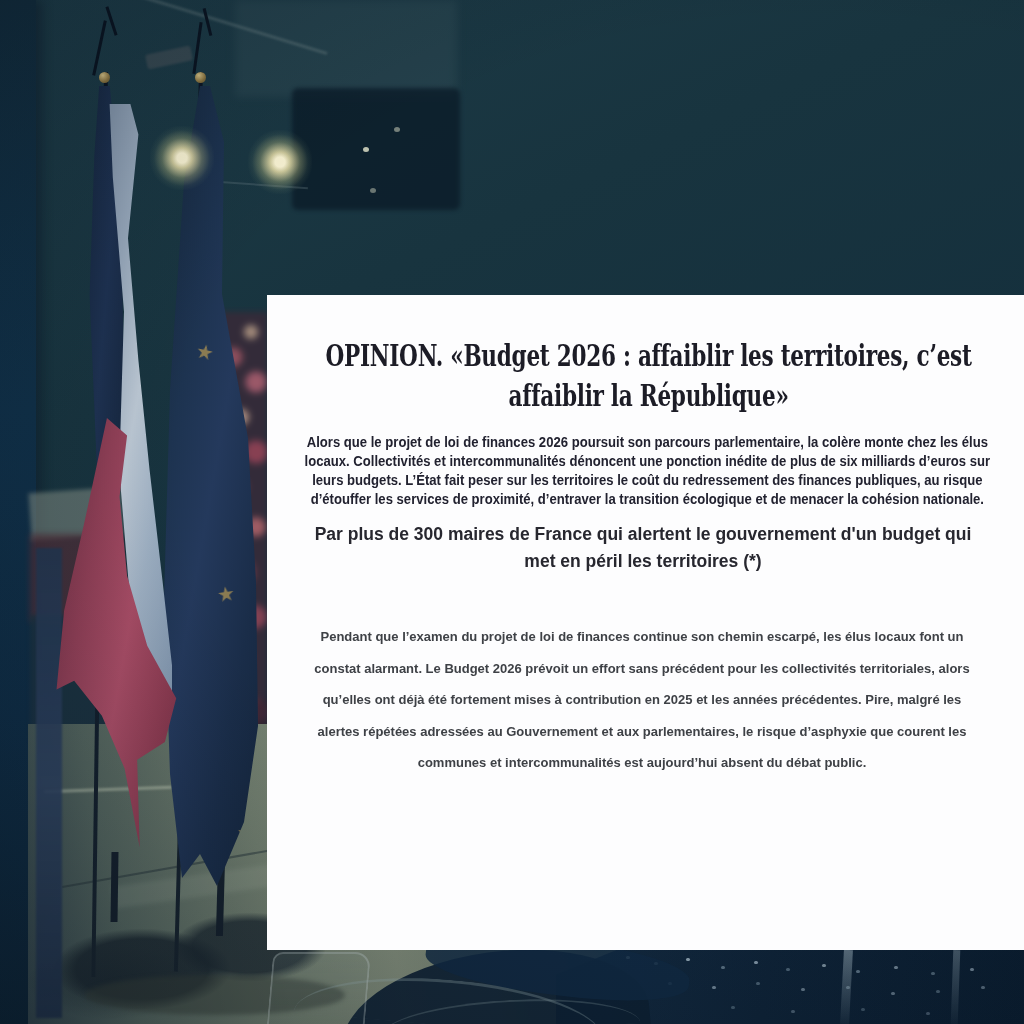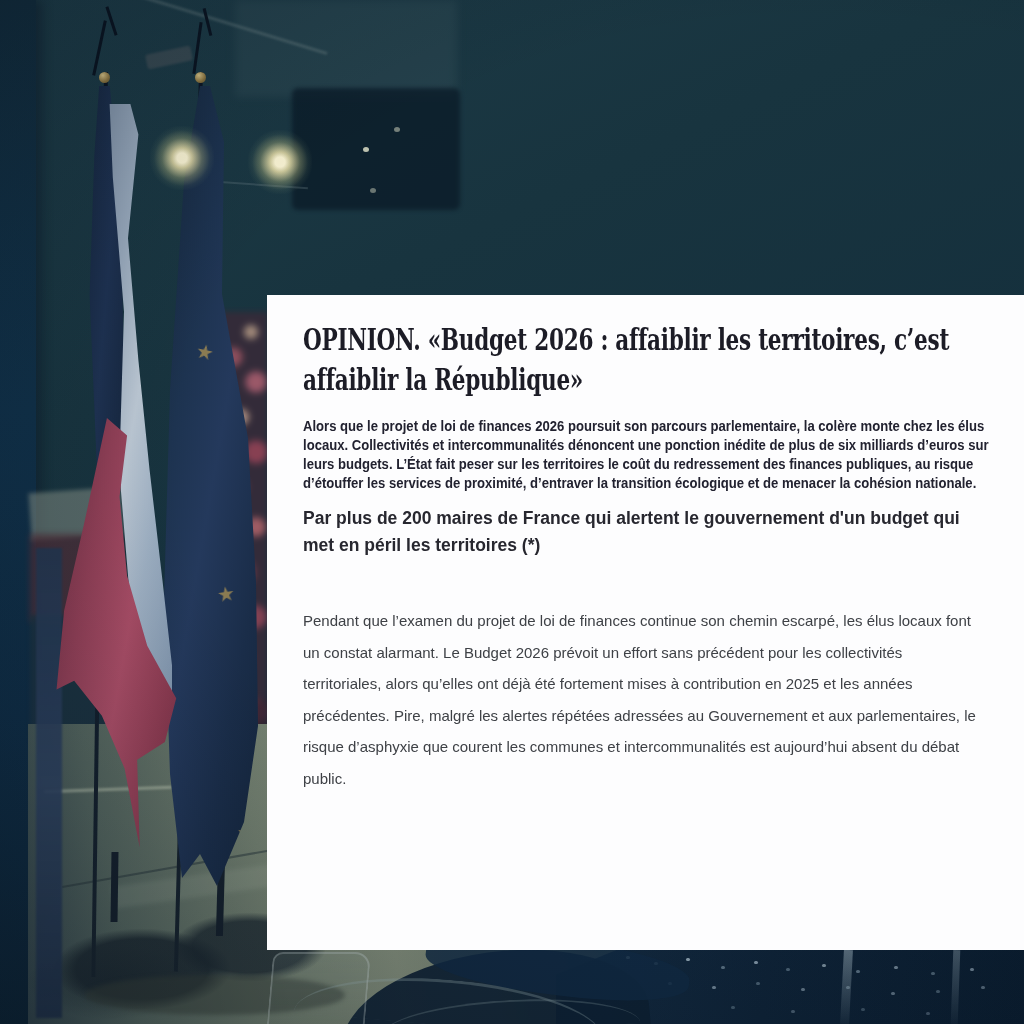--- a/index.html
+++ b/index.html
@@ -128,28 +128,28 @@
   .streak2{left:952px;top:950px;width:7px;height:74px;transform:rotate(2deg);
     background:linear-gradient(rgba(165,185,195,.35),rgba(120,140,150,.06));}
   .vignette{inset:0;background:radial-gradient(ellipse at 80% 45%,transparent 55%,rgba(4,12,22,.28) 100%);pointer-events:none;}
 
   
   .banner{left:260px;top:213px;width:764px;height:82px;background:#2a2663;
     display:flex;align-items:center;justify-content:center;padding-left:36px;z-index:5;}
   .logo{position:static;color:#fff;font-weight:700;font-size:47px;letter-spacing:.5px;
     white-space:nowrap;transform:scale(.94,1.06);}
   .card{left:267px;top:295px;width:757px;height:655px;background:#fdfdfe;overflow:hidden;z-index:5;}
-  .card-inner{position:static;display:block;padding:25px 0 0 36px;}
+  .card-inner{position:static;display:block;padding:41px 0 0 36px;text-align:center;}
   .card-inner > *{position:static;display:block;}
   .headline{font-family:"DejaVu Serif","Liberation Serif",serif;font-weight:700;font-size:30px;line-height:40px;
     letter-spacing:-.4px;color:#1c1c26;width:960px;transform:scaleX(.72);transform-origin:left top;margin:0;}
   .chapo{font-weight:700;font-size:15.5px;line-height:19px;color:#222230;width:815px;
     transform:scaleX(.845);transform-origin:left top;margin:16px 0 0 0;}
   .byline{font-weight:700;font-size:17.5px;line-height:26.5px;color:#27272f;width:680px;margin:13px 0 0 0;}
-  .bodytext{font-weight:400;font-size:15px;line-height:31.5px;color:#3e4146;width:678px;margin:47px 0 0 0;}
+  .bodytext{font-weight:700;font-size:13px;line-height:31.5px;color:#3e4146;width:678px;margin:47px 0 0 0;}
 </style>
 </head>
 <body>
 
 <div class="stage">
 
   <div class="bg-base"></div>
   <div class="wall-panel"></div>
   <div class="rig-dark"></div>
   <div class="speck s1"></div>
@@ -209,17 +209,17 @@
   <div class="plexi"></div>
   <div class="streak1"></div>
   <div class="streak2"></div>
   <div class="vignette"></div>
 
 
   <div class="card">
     <div class="card-inner">
       <h1 class="headline">OPINION. «Budget 2026 : affaiblir les territoires, c’est affaiblir la République»</h1>
       <p class="chapo">Alors que le projet de loi de finances 2026 poursuit son parcours parlementaire, la colère monte chez les élus locaux. Collectivités et intercommunalités dénoncent une ponction inédite de plus de six milliards d’euros sur leurs budgets. L’État fait peser sur les territoires le coût du redressement des finances publiques, au risque d’étouffer les services de proximité, d’entraver la transition écologique et de menacer la cohésion nationale.</p>
-      <p class="byline">Par plus de 200 maires de France qui alertent le gouvernement d'un budget qui met en péril les territoires (*)</p>
+      <p class="byline">Par plus de 300 maires de France qui alertent le gouvernement d'un budget qui met en péril les territoires (*)</p>
       <p class="bodytext">Pendant que l’examen du projet de loi de finances continue son chemin escarpé, les élus locaux font un constat alarmant. Le Budget 2026 prévoit un effort sans précédent pour les collectivités territoriales, alors qu’elles ont déjà été fortement mises à contribution en 2025 et les années précédentes. Pire, malgré les alertes répétées adressées au Gouvernement et aux parlementaires, le risque d’asphyxie que courent les communes et intercommunalités est aujourd’hui absent du débat public.</p>
     </div>
   </div>
 </div>
 
 </body></html>

